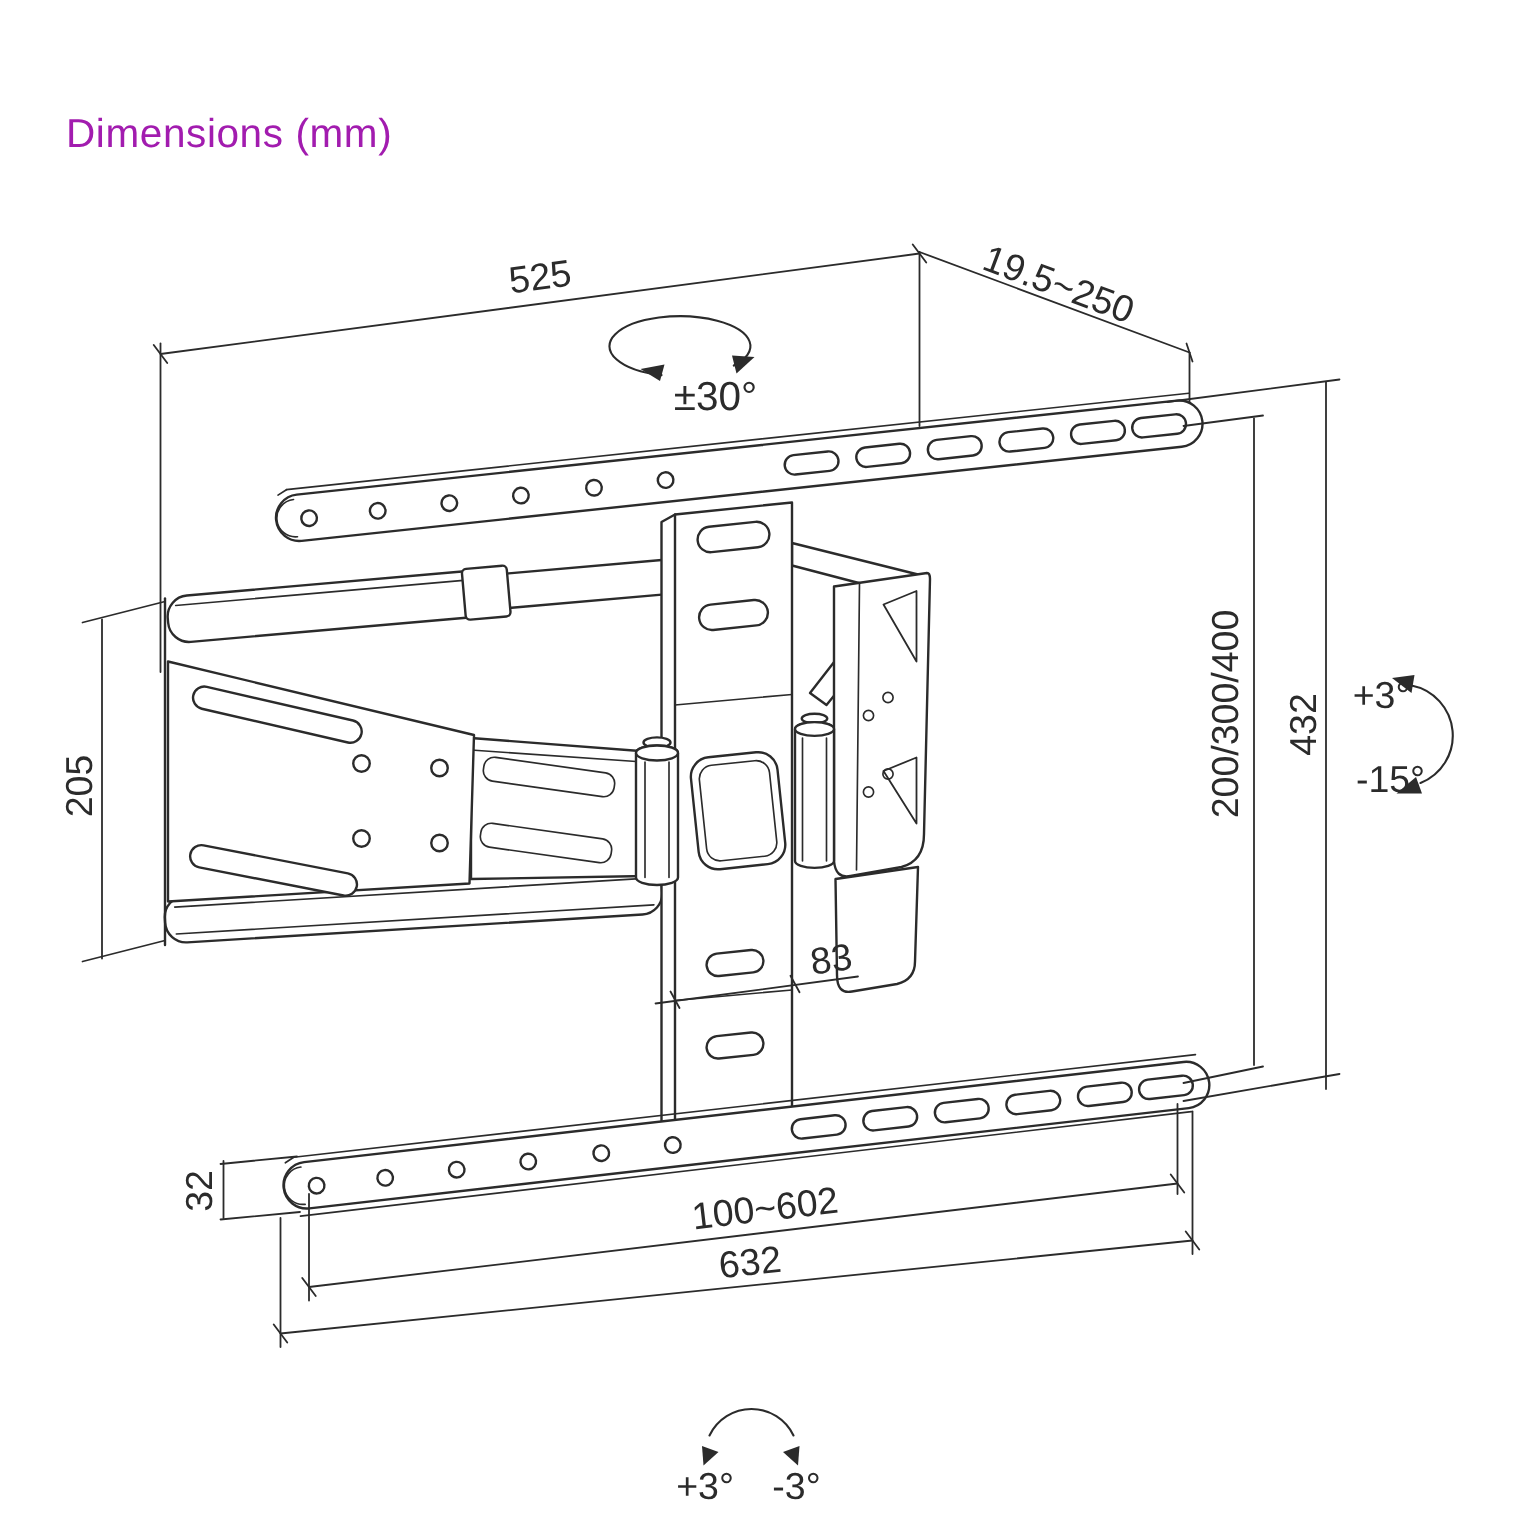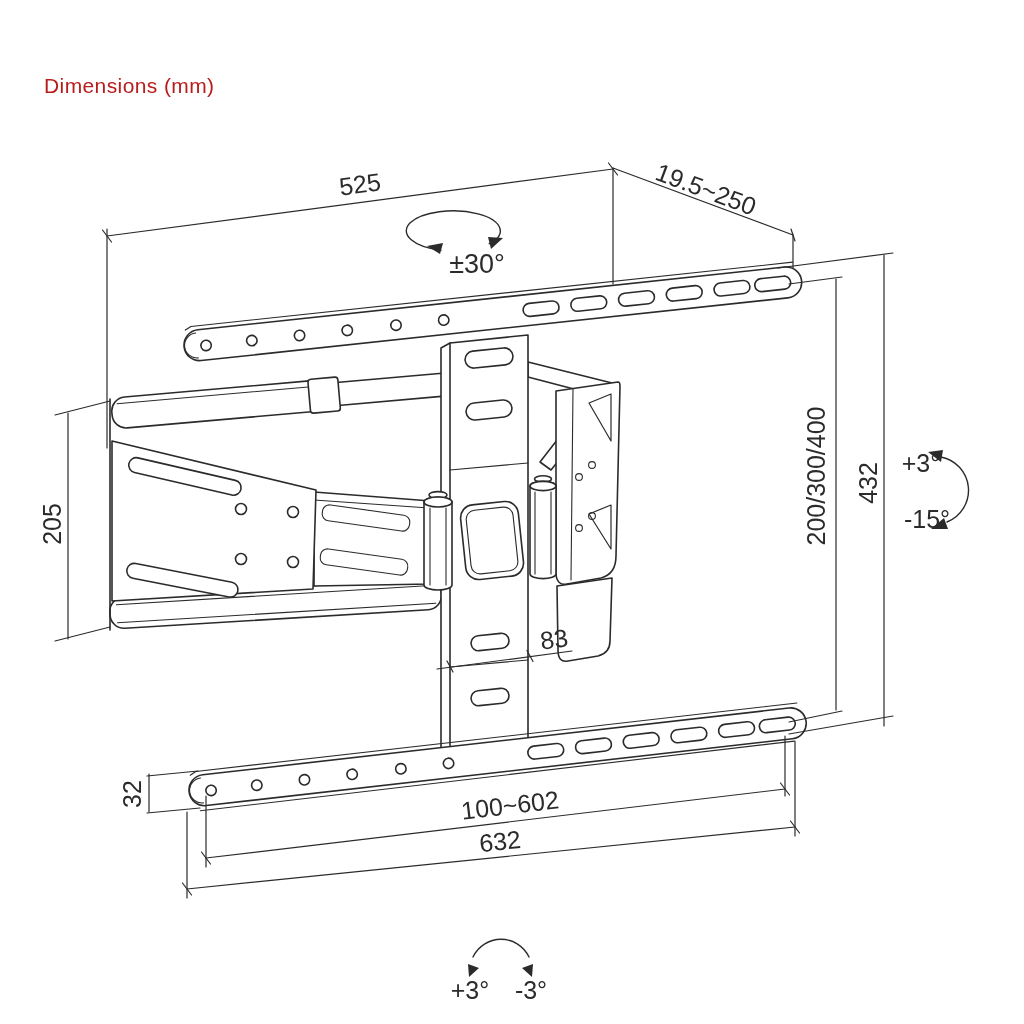--- a/index.html
+++ b/index.html
@@ -2,21 +2,21 @@
 <html><head>
 <meta charset="utf-8">
 <style>
   html,body { margin:0; padding:0; background:#ffffff; }
   .stage {
     position:relative; width:1024px; height:1024px; background:#ffffff;
     font-family:"Liberation Sans", sans-serif; overflow:hidden;
   }
   .page-title {
     position:absolute; left:44px; top:74px;
-    font-size:21px; font-weight:400; letter-spacing:0.4px; color:#b91c1c;
+    font-size:27px; font-weight:400; letter-spacing:0.4px; color:#a21caf;
   }
   svg text { font-family:"Liberation Sans", sans-serif; }
 </style>
 </head>
 <body>
 
 <div class="stage">
   <div class="page-title">Dimensions (mm)</div>
 
   <svg width="1024" height="1024" viewBox="0 0 1024 1024">

